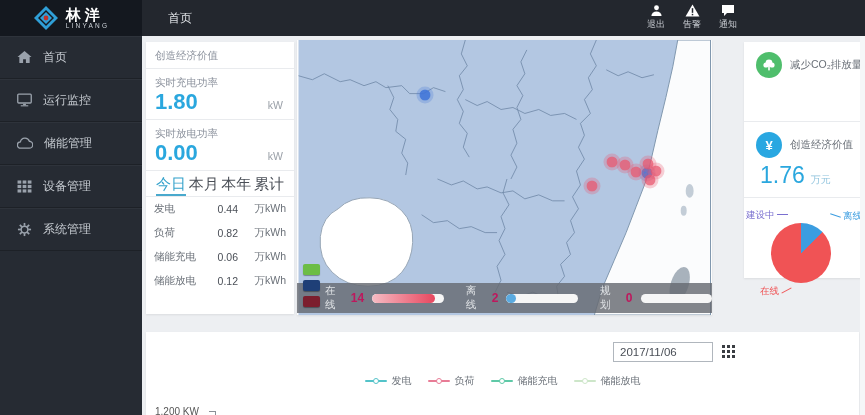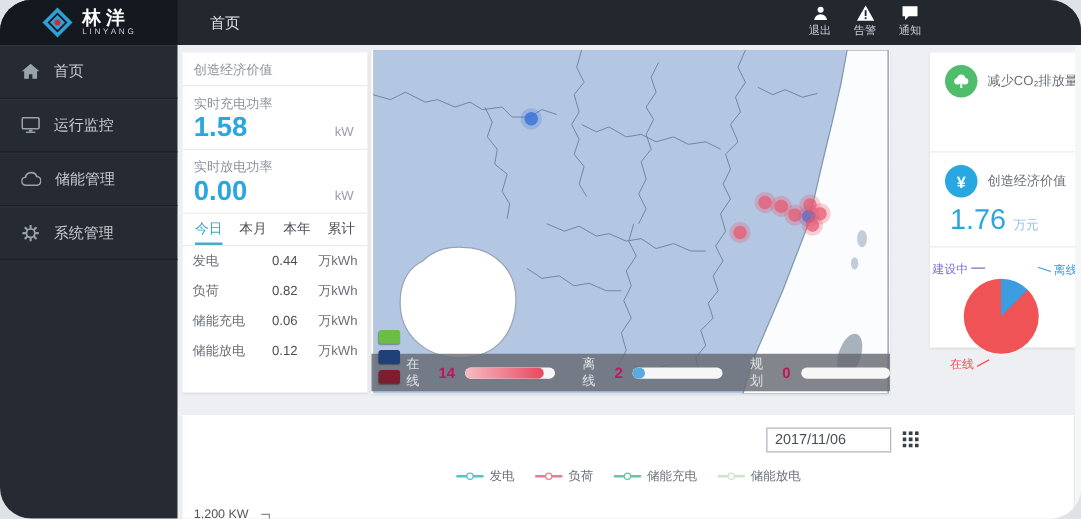--- a/index.html
+++ b/index.html
@@ -1,17 +1,17 @@
 <!DOCTYPE html>
 <html><head>
 <meta charset="utf-8">
 <style>
   html,body{margin:0;padding:0;background:#dfe2e6;}
   *{box-sizing:border-box;font-family:"Liberation Sans","DejaVu Sans",sans-serif;}
-  .screen{position:relative;width:865px;height:415px;background:#edeff2;overflow:hidden;border-radius:25px;}
+  .screen{position:relative;width:865px;height:415px;background:#edeff2;overflow:hidden;}
 
   
   .topbar{position:absolute;left:0;top:0;width:865px;height:36px;background:#23272e;z-index:5;}
   .logo{position:absolute;left:0;top:0;width:142px;height:36px;background:#14181f;display:flex;align-items:center;justify-content:center;gap:7px;}
   .logo-cn{font-size:15px;font-weight:bold;color:#fff;letter-spacing:4px;line-height:14px;}
   .logo-en{font-size:6.5px;color:#cdd2d8;letter-spacing:2.2px;line-height:7px;}
   .nav-home{position:absolute;left:168px;top:0;height:36px;line-height:36px;font-size:12px;color:#dfe2e6;cursor:pointer;}
   .top-actions{position:absolute;right:128px;top:4px;display:flex;gap:18px;justify-content:center;}
   .t-action{display:flex;flex-direction:column;align-items:center;gap:1px;cursor:pointer;}
   .t-action .lbl{font-size:9px;color:#c9cdd3;}
@@ -28,21 +28,21 @@
   .card{position:absolute;background:#fff;box-shadow:0 1px 2px rgba(0,0,0,.08);}
 
   
   .stats-card{left:146px;top:42px;width:148px;height:272px;}
   .metric{padding:7px 9px 5px 9px;border-bottom:1px solid #e9ebee;}
   .metric .m-label{font-size:10.5px;color:#8d939e;}
   .m-valrow{display:flex;align-items:baseline;justify-content:space-between;padding-right:2px;}
   .m-value{font-size:22px;font-weight:bold;color:#2aa7de;line-height:24px;}
   .m-unit{font-size:10.5px;color:#9aa0a8;}
   .tabs{display:flex;justify-content:space-between;padding:0 10px;border-bottom:1px solid #e9ebee;height:26px;}
-  .tab{font-size:11px;color:#4a4f57;line-height:25px;cursor:pointer;}
+  .tab{font-size:15px;color:#4a4f57;line-height:25px;cursor:pointer;}
   .tab.active{color:#35a2cb;border-bottom:2px solid #49a9cd;}
   .trow{display:flex;align-items:center;height:24px;padding:0 8px;}
   .t-label{flex:1;font-size:10.5px;color:#6a7078;}
   .t-value{width:36px;text-align:right;font-size:10.5px;color:#4a4f57;}
   .t-unit{width:48px;text-align:right;font-size:10.5px;color:#6a7078;}
 
   
   .map-card{position:absolute;left:297px;top:40px;width:415px;height:275px;background:#fdfdfd;overflow:hidden;box-shadow:0 1px 2px rgba(0,0,0,.08);}
   .map-svg{position:absolute;left:0;top:0;}
   .marker{position:absolute;width:11px;height:11px;border-radius:50%;transform:translate(-50%,-50%);cursor:pointer;}
@@ -161,20 +161,36 @@
       </svg>
       <span class="lbl">运行监控</span>
     </div>
     <div class="side-item">
       <svg width="16" height="13" viewBox="0 0 17 13">
         <path d="M4,11.5 a3.4,3.4 0 0 1 -0.4,-6.8 a5,5 0 0 1 9.6,-0.6 a3.2,3.2 0 0 1 -0.4,7.4 Z" fill="none" stroke="#9aa2ac" stroke-width="1.4"></path>
       </svg>
       <span class="lbl">储能管理</span>
     </div>
     <div class="side-item">
+      <svg width="15" height="13" viewBox="0 0 16 14">
+        <g fill="#9aa2ac">
+          <rect x="0.5" y="0.5" width="4" height="3.4"></rect>
+            <rect x="6" y="0.5" width="4" height="3.4"></rect>
+            <rect x="11.5" y="0.5" width="4" height="3.4"></rect>
+          <rect x="0.5" y="5.3" width="4" height="3.4"></rect>
+            <rect x="6" y="5.3" width="4" height="3.4"></rect>
+            <rect x="11.5" y="5.3" width="4" height="3.4"></rect>
+          <rect x="0.5" y="10.1" width="4" height="3.4"></rect>
+            <rect x="6" y="10.1" width="4" height="3.4"></rect>
+            <rect x="11.5" y="10.1" width="4" height="3.4"></rect>
+        </g>
+      </svg>
+      <span class="lbl">设备管理</span>
+    </div>
+    <div class="side-item">
       <svg width="15" height="15" viewBox="0 0 16 16">
         <g stroke="#9aa2ac" stroke-width="1.8">
           <line x1="8" y1="1" x2="8" y2="4"></line>
             <line x1="8" y1="12" x2="8" y2="15"></line>
           <line x1="1" y1="8" x2="4" y2="8"></line>
             <line x1="12" y1="8" x2="15" y2="8"></line>
           <line x1="3" y1="3" x2="5.2" y2="5.2"></line>
             <line x1="10.8" y1="10.8" x2="13" y2="13"></line>
           <line x1="13" y1="3" x2="10.8" y2="5.2"></line>
             <line x1="3" y1="13" x2="5.2" y2="10.8"></line>
@@ -185,21 +201,21 @@
     </div>
   </aside>
 
   <section class="card stats-card">
     <div class="metric">
       <div class="m-label">创造经济价值</div>
     </div>
     <div class="metric">
       <div class="m-label">实时充电功率</div>
       <div class="m-valrow">
-        <span class="m-value">1.58</span>
+        <span class="m-value">1.80</span>
         <span class="m-unit">kW</span>
       </div>
     </div>
     <div class="metric">
       <div class="m-label">实时放电功率</div>
       <div class="m-valrow">
         <span class="m-value">0.00</span>
         <span class="m-unit">kW</span>
       </div>
     </div>

